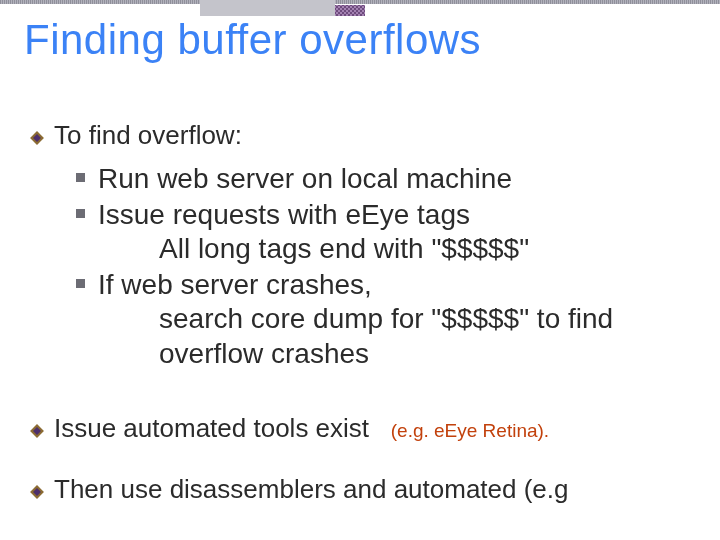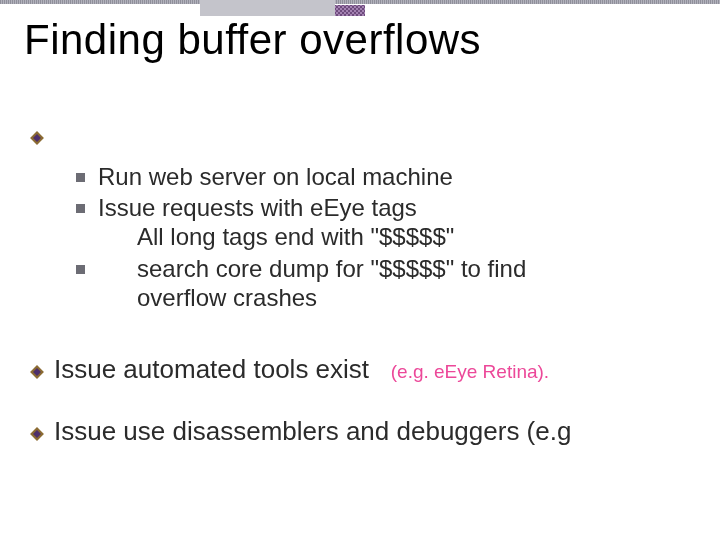--- a/index.html
+++ b/index.html
@@ -42,21 +42,21 @@
       radial-gradient(#6e4b7d 1px, transparent 1.2px) 2px 2px/4px 4px,
       #a482b2;
   }
   .title {
     position: absolute;
     top: 16px;
     left: 24px;
     right: 24px;
     font-size: 42px;
     font-weight: 400;
-    color: #000000;
+    color: #3b82f6;
     letter-spacing: 0.5px;
   }
   .body {
     position: absolute;
     top: 120px;
     left: 30px;
     right: 24px;
     font-size: 26px;
     line-height: 1.22;
   }
@@ -67,88 +67,89 @@
     display: inline-block;
     width: 14px;
     height: 14px;
     vertical-align: -1px;
     margin-right: 10px;
   }
   .diamond-outer { fill: #8b6b33; }
   .diamond-inner { fill: #4d2f6b; }
   .sub {
     margin: 4px 0 0 46px;
-    font-size: 24px;
+    font-size: 28px;
   }
   .sub-item {
     position: relative;
     padding-left: 22px;
     margin-bottom: 2px;
   }
   .sub-item::before {
     content: "";
     position: absolute;
     left: 0;
     top: 11px;
     width: 9px;
     height: 9px;
     background: #6c6c74;
   }
   .indent-line {
-    margin-left: 39px;
+    margin-left: 61px;
   }
   .note {
     font-size: 19px;
-    color: #ec4899;
+    color: #c2410c;
   }
   .gap-lg { margin-top: 42px; }
   .gap-md { margin-top: 30px; }
 </style>
 </head>
 <body>
 
 <div class="slide">
   <div class="top-strip"></div>
   <div class="region-grey"></div>
   <div class="region-purple-dot"></div>
 
   <div class="title">Finding buffer overflows</div>
 
   <div class="body">
 
     <div class="lvl1">
       <svg class="bullet" viewBox="0 0 20 20">
         <rect x="3" y="3" width="14" height="14" transform="rotate(45 10 10)" class="diamond-outer"></rect>
         <rect x="6" y="6" width="8" height="8" transform="rotate(45 10 10)" class="diamond-inner"></rect>
-      </svg>
+      </svg><span>To find overflow:</span>
     </div>
 
     <div class="sub">
       <div class="sub-item">
         <span>Run web server on local machine</span>
       </div>
       <div class="sub-item">
         <span>Issue requests with eEye tags</span>
         <div class="indent-line">All long tags end with   "$$$$$"</div>
       </div>
       <div class="sub-item">
+        <span>If web server crashes,</span>
         <div class="indent-line">search core dump for  "$$$$$" to find</div>
         <div class="indent-line">overflow crashes</div>
       </div>
     </div>
 
     <div class="lvl1 gap-lg">
       <svg class="bullet" viewBox="0 0 20 20">
         <rect x="3" y="3" width="14" height="14" transform="rotate(45 10 10)" class="diamond-outer"></rect>
         <rect x="6" y="6" width="8" height="8" transform="rotate(45 10 10)" class="diamond-inner"></rect>
       </svg><span>Issue automated tools exist</span>
       &nbsp;&nbsp;<span class="note">(e.g.  eEye Retina).</span>
     </div>
 
     <div class="lvl1 gap-md">
       <svg class="bullet" viewBox="0 0 20 20">
         <rect x="3" y="3" width="14" height="14" transform="rotate(45 10 10)" class="diamond-outer"></rect>
         <rect x="6" y="6" width="8" height="8" transform="rotate(45 10 10)" class="diamond-inner"></rect>
-      </svg><span>Issue use disassemblers and debuggers (e.g</span>
+      </svg><span>Then use disassemblers and automated (e.g</span>
     </div>
 
   </div>
 </div>
 
 </body></html>

